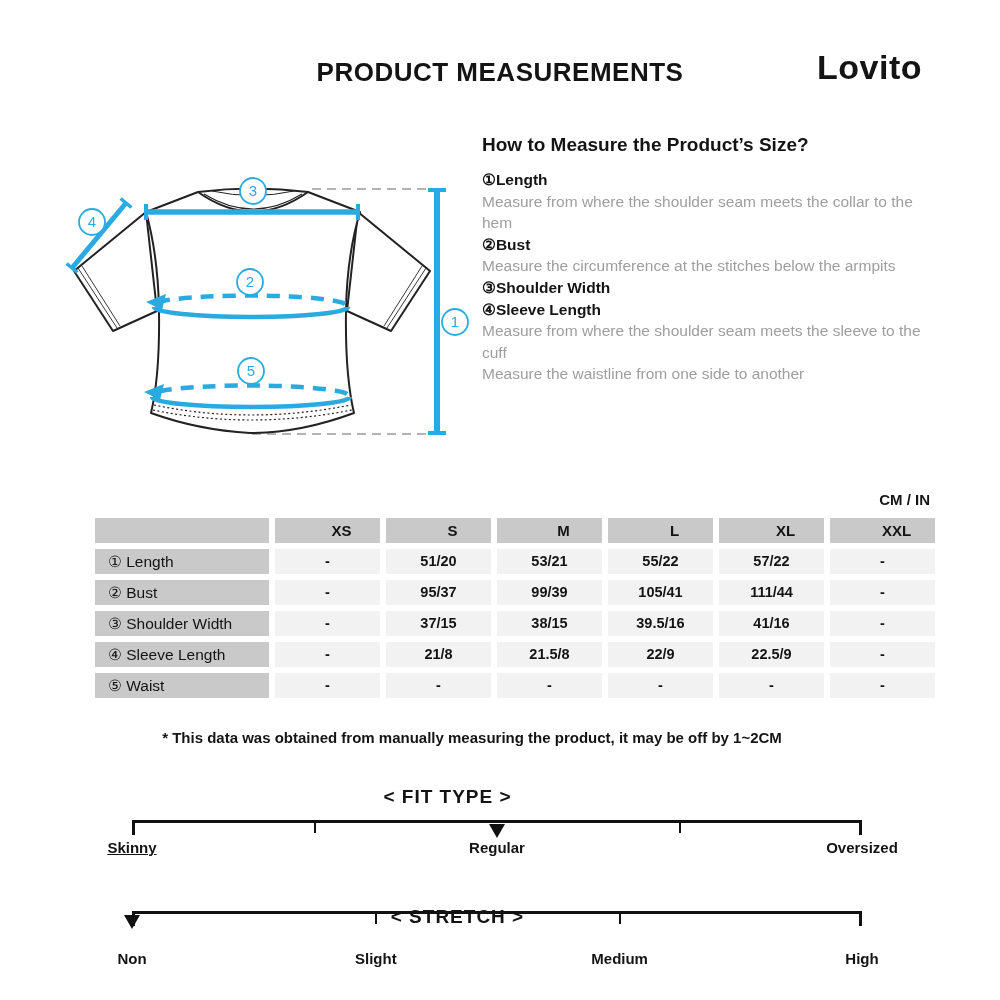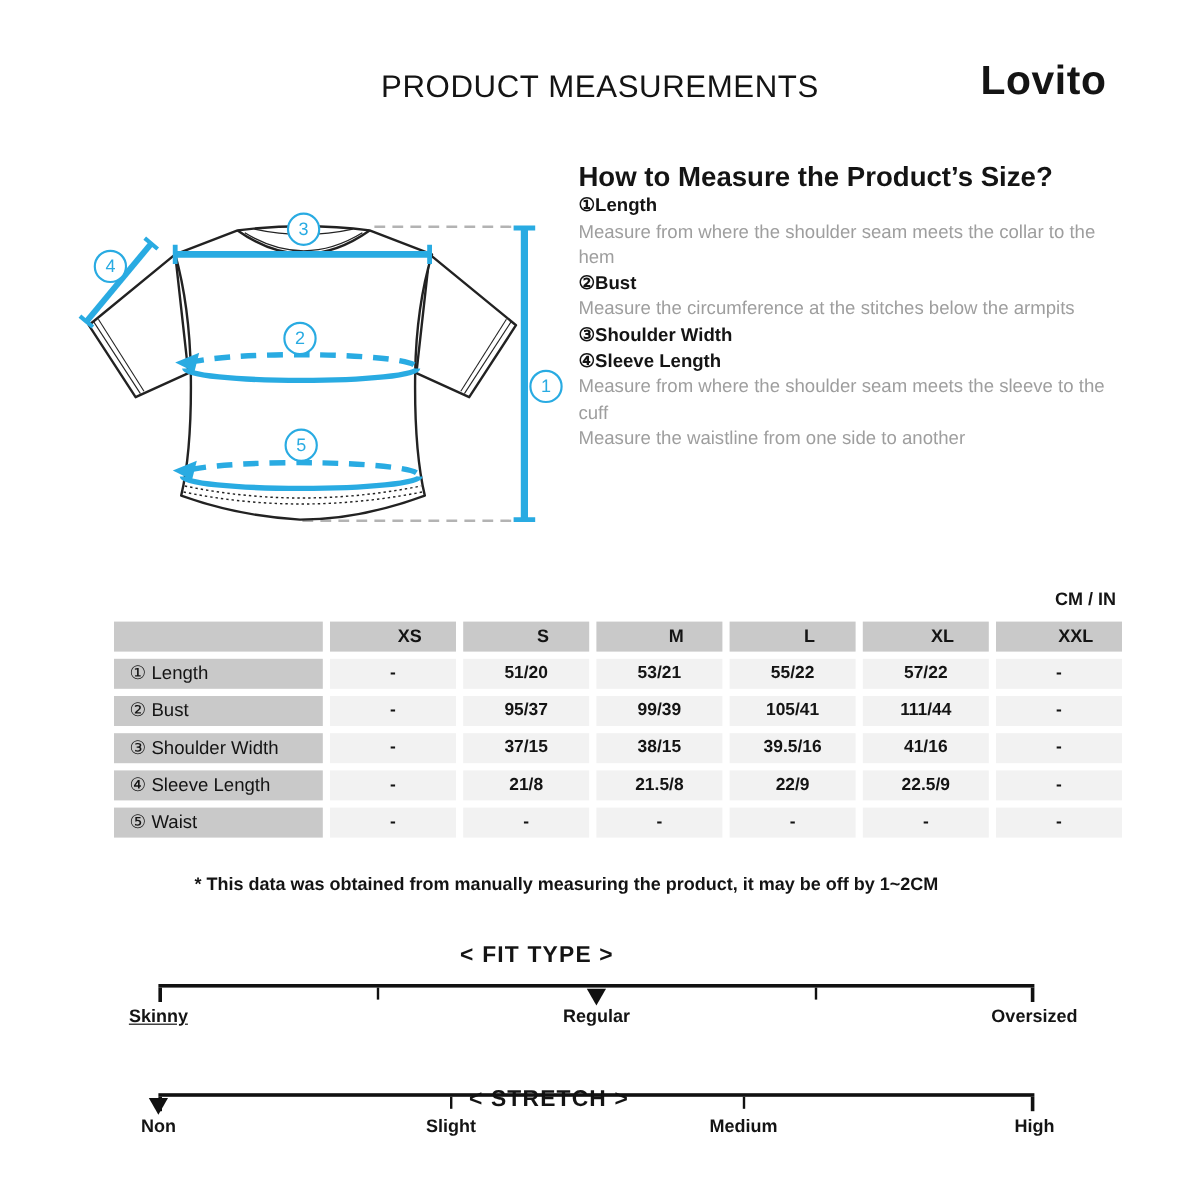--- a/index.html
+++ b/index.html
@@ -9,27 +9,27 @@
     --ink:#141414;
     --body-gray:#9e9e9e;
     --dash-gray:#b3b3b3;
   }
   *{margin:0;padding:0;box-sizing:border-box;}
   html,body{background:#ffffff;}
   body{font-family:"Liberation Sans", sans-serif;color:var(--ink);}
   .page{position:relative;width:1000px;height:1000px;background:#fff;overflow:hidden;}
 
   .main-title{position:absolute;top:57px;left:0;width:1000px;text-align:center;
-    font-size:26px;font-weight:normal;letter-spacing:.5px;}
+    font-size:26px;font-weight:bold;letter-spacing:.5px;}
   .brand{position:absolute;top:48px;right:78px;font-size:34px;font-weight:bold;letter-spacing:.5px;}
 
   .diagram-svg{position:absolute;left:40px;top:160px;}
 
   .guide{position:absolute;left:482px;top:134px;width:458px;}
-  .guide-heading{font-size:23px;font-weight:bold;}
+  .guide-heading{font-size:19px;font-weight:bold;margin-bottom:13px;}
   .g-head{font-size:15.5px;font-weight:bold;line-height:21.6px;}
   .g-desc{font-size:15.5px;color:var(--body-gray);line-height:21.6px;}
 
   .units{position:absolute;top:491px;right:70px;font-size:15px;font-weight:bold;}
 
   .size-table{position:absolute;left:95px;top:518px;width:840px;
     display:grid;grid-template-columns:174px repeat(6,105px);gap:6px;}
   .cell{height:25px;line-height:25px;font-size:14.5px;overflow:hidden;}
   .cell.head{background:var(--head-cell);font-weight:bold;text-align:center;font-size:15px;padding-left:28px;}
   .cell.label{background:var(--head-cell);text-align:left;padding-left:13px;font-size:15.5px;}
@@ -48,21 +48,21 @@
     border-left:8px solid transparent;border-right:8px solid transparent;border-top:14px solid #111;}
   .scale .scale-labels{position:absolute;left:132px;width:730px;height:20px;}
   .scale-label{position:absolute;transform:translateX(-50%);white-space:nowrap;
     font-size:15px;font-weight:bold;}
 
   .fit .scale-title{top:786px;}
   .fit .scale-line{top:820px;}
   .fit .scale-labels{top:839px;}
   .stretch .scale-title{top:906px;padding-left:20px;}
   .stretch .scale-line{top:911px;}
-  .stretch .scale-labels{top:930px;}
+  .stretch .scale-labels{top:950px;}
 </style>
 </head>
 <body>
 
 <div class="page">
 
   <div class="main-title">PRODUCT MEASUREMENTS</div>
   <div class="brand">Lovito</div>
 
   <svg class="diagram-svg" width="440" height="310" viewBox="40 160 440 310">

